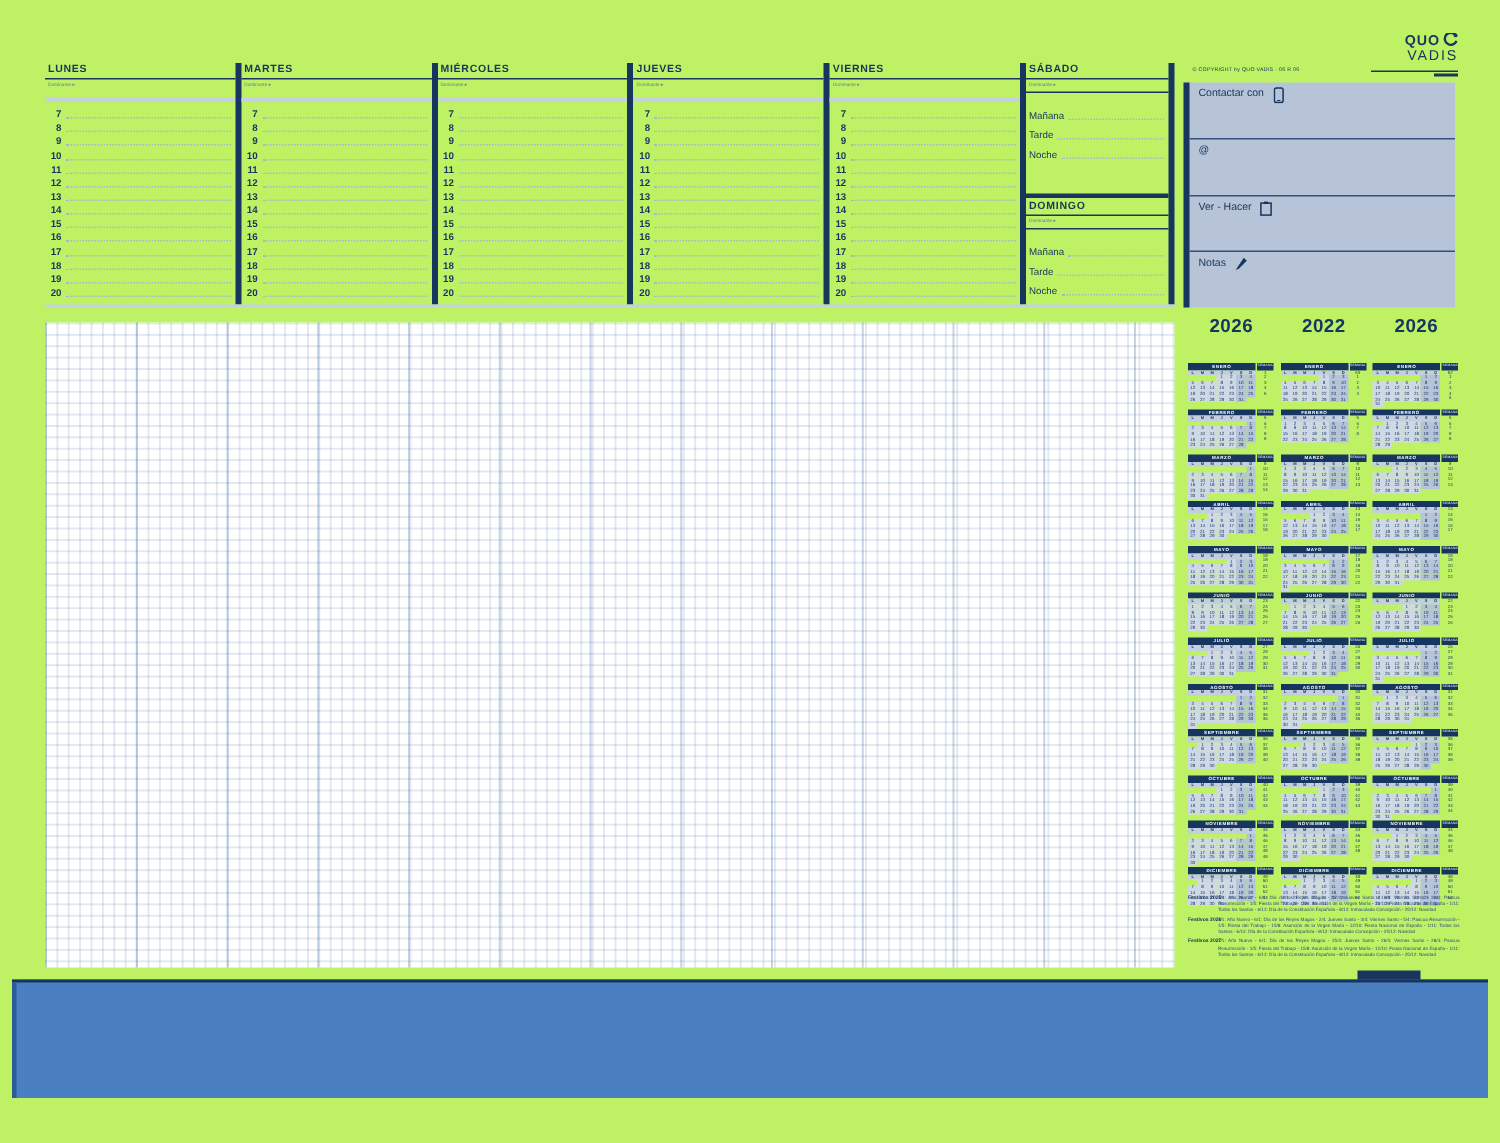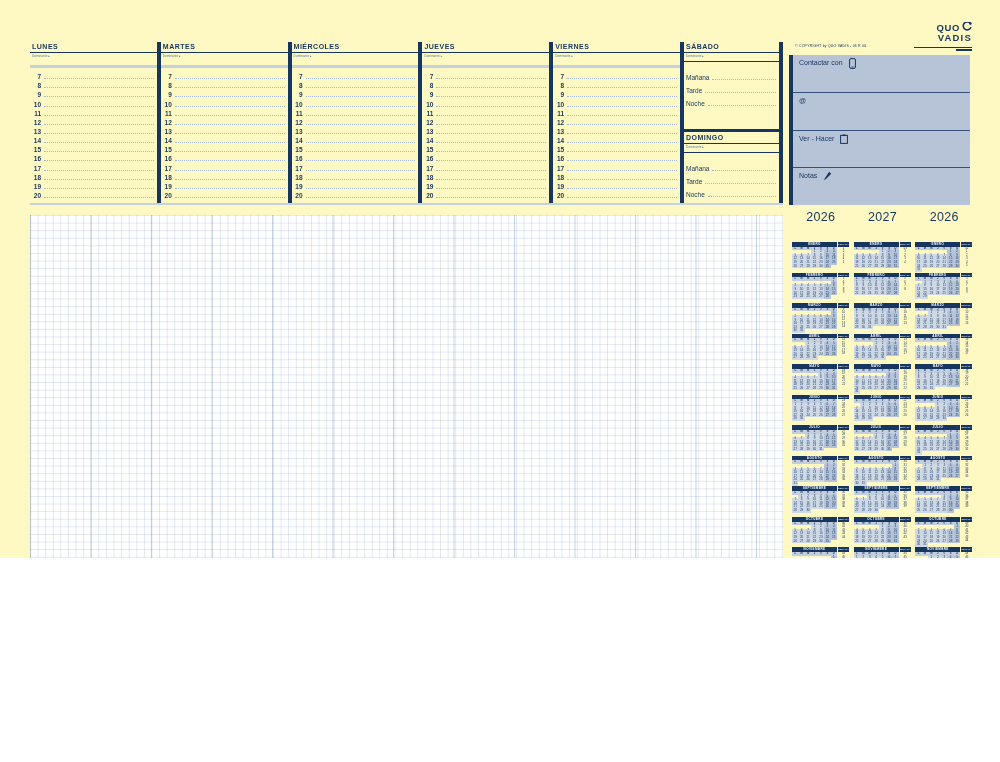--- a/index.html
+++ b/index.html
@@ -1,18 +1,18 @@
 <!DOCTYPE html>
 <html><head>
 <meta charset="utf-8">
 <style>
   html,body{margin:0;padding:0;background:#ffffff;}
   *{box-sizing:border-box;}
   body{font-family:"Liberation Sans", sans-serif;}
-  .page{position:relative;width:1000px;height:558px;background:#fef9c3;overflow:hidden;color:#16355f;}
+  .page{position:relative;width:1000px;height:762px;background:#bef264;overflow:hidden;color:#16355f;}
 
   
   .week-area{position:absolute;left:30px;top:42px;width:753px;height:161px;display:flex;}
   .day-col{flex:1 1 0;min-width:0;display:flex;flex-direction:column;}
   .col-sep{width:4px;background:#16355f;}
   .day-name{font-size:7px;font-weight:bold;letter-spacing:.5px;color:#16355f;padding:0 0 1px 2px;border-bottom:1px solid #16355f;line-height:9px;}
   .day-sub{font-size:3.2px;color:#5b7ba6;padding:1px 0 0 2px;line-height:5px;}
   .day-band{height:3px;background:#c3d1e2;margin-top:6px;}
   .hours{margin-top:3px;}
   .hour-row{display:flex;align-items:flex-end;height:9.15px;}
@@ -34,35 +34,35 @@
   .panel-sec{flex:1 1 0;display:flex;align-items:flex-start;padding:4px 0 0 6px;gap:6px;}
   .panel-sec + .panel-sec{border-top:1px solid #32517e;}
   .panel-label{font-size:7px;color:#16355f;line-height:8px;}
   .p-icon{display:inline-flex;margin-top:-1px;}
 
   .copyright{position:absolute;left:795px;top:44px;font-size:3.5px;color:#16355f;letter-spacing:.2px;}
 
   
   .logo{position:absolute;left:914px;top:22px;width:58px;}
   .logo-l1{display:flex;justify-content:flex-end;align-items:center;gap:2px;font-size:9.5px;font-weight:bold;letter-spacing:.6px;color:#16355f;line-height:11px;}
-  .logo-l2{text-align:right;font-size:9.5px;font-weight:bold;letter-spacing:1.2px;color:#16355f;line-height:10px;border-bottom:1px solid #16355f;padding-bottom:4px;}
+  .logo-l2{text-align:right;font-size:9.5px;font-weight:normal;letter-spacing:1.2px;color:#16355f;line-height:10px;border-bottom:1px solid #16355f;padding-bottom:4px;}
   .logo-bar{width:16px;height:2px;background:#16355f;margin-left:auto;margin-top:1px;}
 
   
   .grid-paper{position:absolute;left:30px;top:215px;width:753px;height:430px;background-color:#fff;
     background-image:
       linear-gradient(to right, rgba(70,110,165,.30) 1px, transparent 1px),
       linear-gradient(to right, rgba(90,130,180,.18) 1px, transparent 1px),
       linear-gradient(to bottom, rgba(90,130,180,.18) 1px, transparent 1px);
     background-size:60.5px 100%, 7.6px 7.6px, 7.6px 7.6px;}
 
   
   .calendars{position:absolute;left:792px;top:210px;width:181px;display:flex;gap:4px;}
   .year-col{flex:1 1 0;min-width:0;}
-  .year-label{font-size:12.5px;font-weight:normal;color:#16355f;text-align:center;line-height:14px;margin-bottom:18px;letter-spacing:.3px;}
+  .year-label{font-size:12.5px;font-weight:bold;color:#16355f;text-align:center;line-height:14px;margin-bottom:18px;letter-spacing:.3px;}
   .month-block{display:flex;height:30.55px;}
   .m-main{width:45px;}
   .m-name{height:4.6px;line-height:4.8px;font-size:3px;font-weight:bold;background:#16355f;color:#fff;text-align:center;letter-spacing:.4px;}
   .m-letters{display:grid;grid-template-columns:repeat(7,1fr);height:3.8px;background:#c3cfdf;}
   .m-letters span{font-size:2.7px;line-height:3.9px;text-align:center;color:#16355f;font-weight:bold;}
   .m-grid{display:grid;grid-template-columns:repeat(7,1fr);grid-auto-rows:3.55px;}
   .m-grid .c{font-size:3px;line-height:3.6px;text-align:center;color:#16355f;background:#cfd9e6;}
   .m-grid .we{background:#b5c4d8;}
   .m-grid .e{background:transparent;}
   .m-strip{width:11px;margin-left:1px;}
@@ -1194,21 +1194,21 @@
             <div class="s-head">SEMANA</div>
             <div class="s-wk">49</div>
             <div class="s-wk">50</div>
             <div class="s-wk">51</div>
             <div class="s-wk">52</div>
             <div class="s-wk">53</div>
           </div>
         </div>
       </div>
       <div class="year-col">
-        <div class="year-label">2027</div>
+        <div class="year-label">2022</div>
         <div class="month-block">
           <div class="m-main">
             <div class="m-name">ENERO</div>
             <div class="m-letters">
               <span>L</span>
               <span>M</span>
               <span>M</span>
               <span>J</span>
               <span>V</span>
               <span>S</span>

